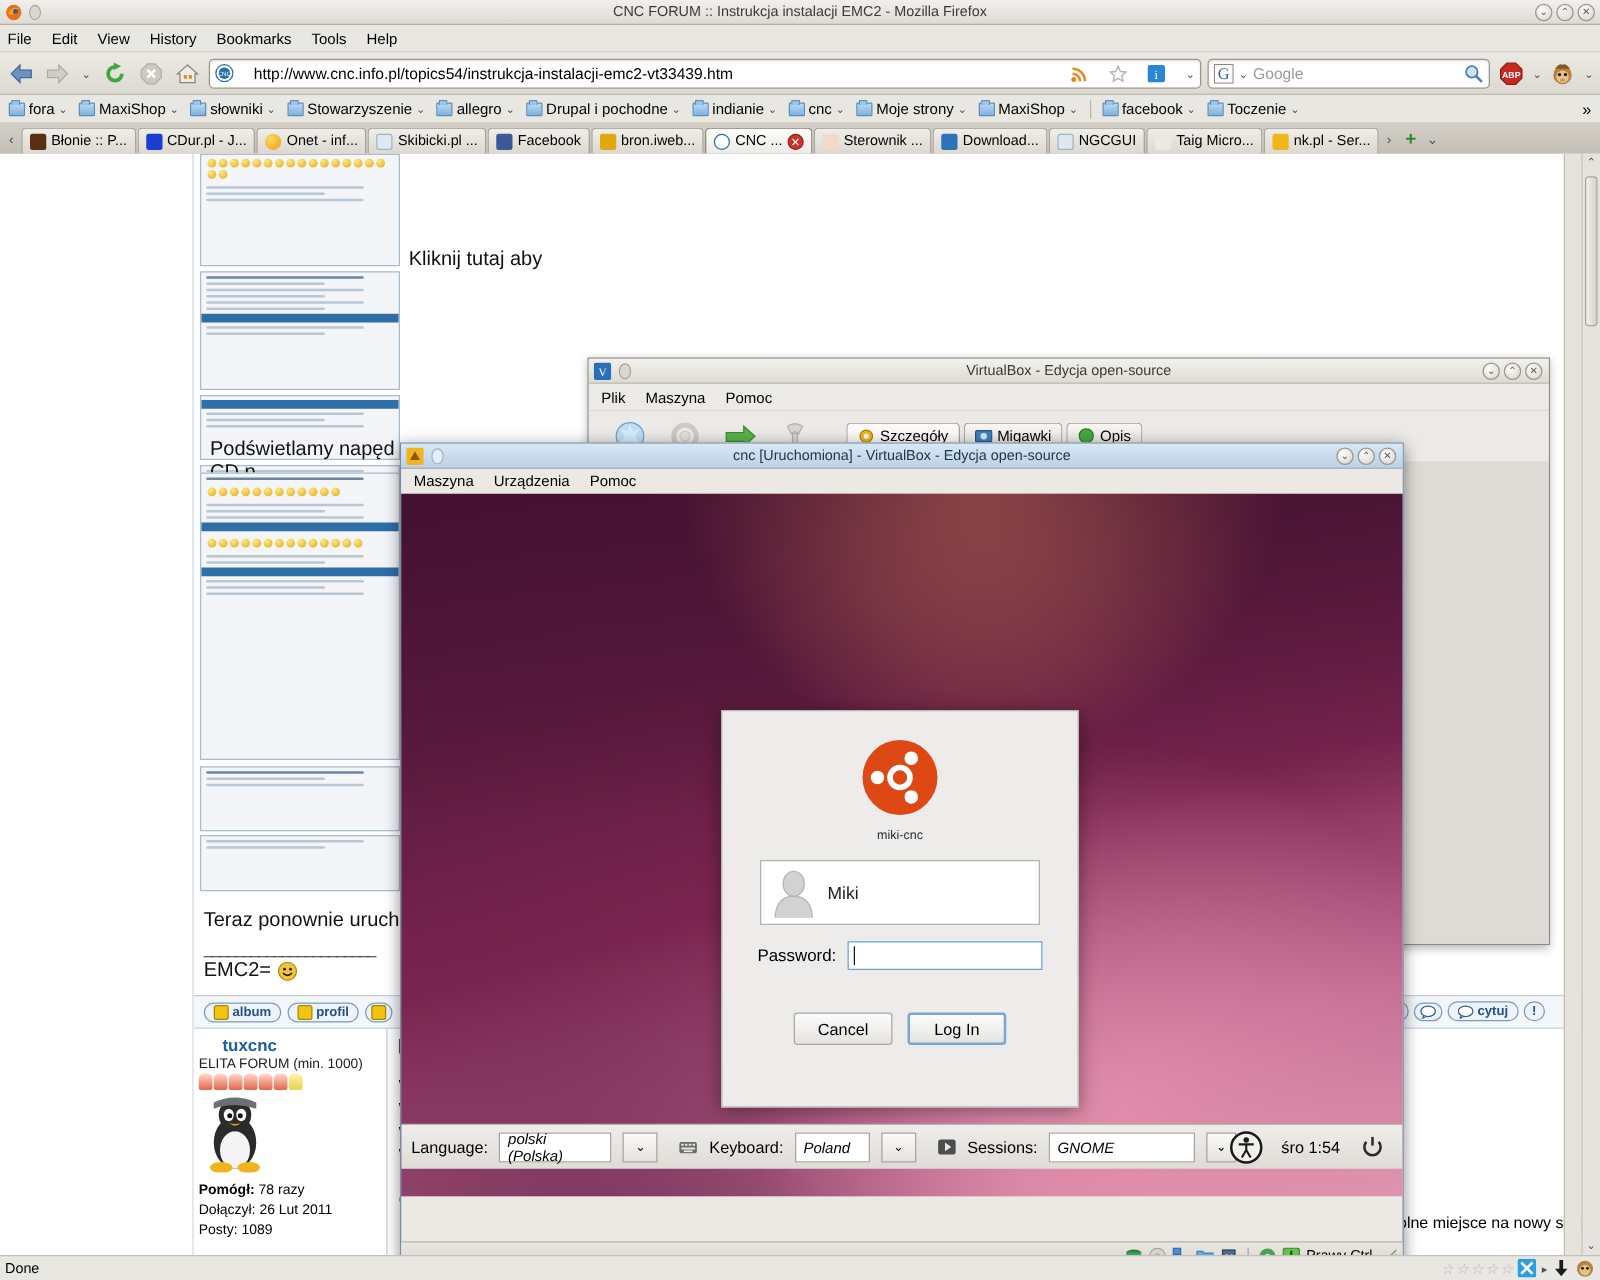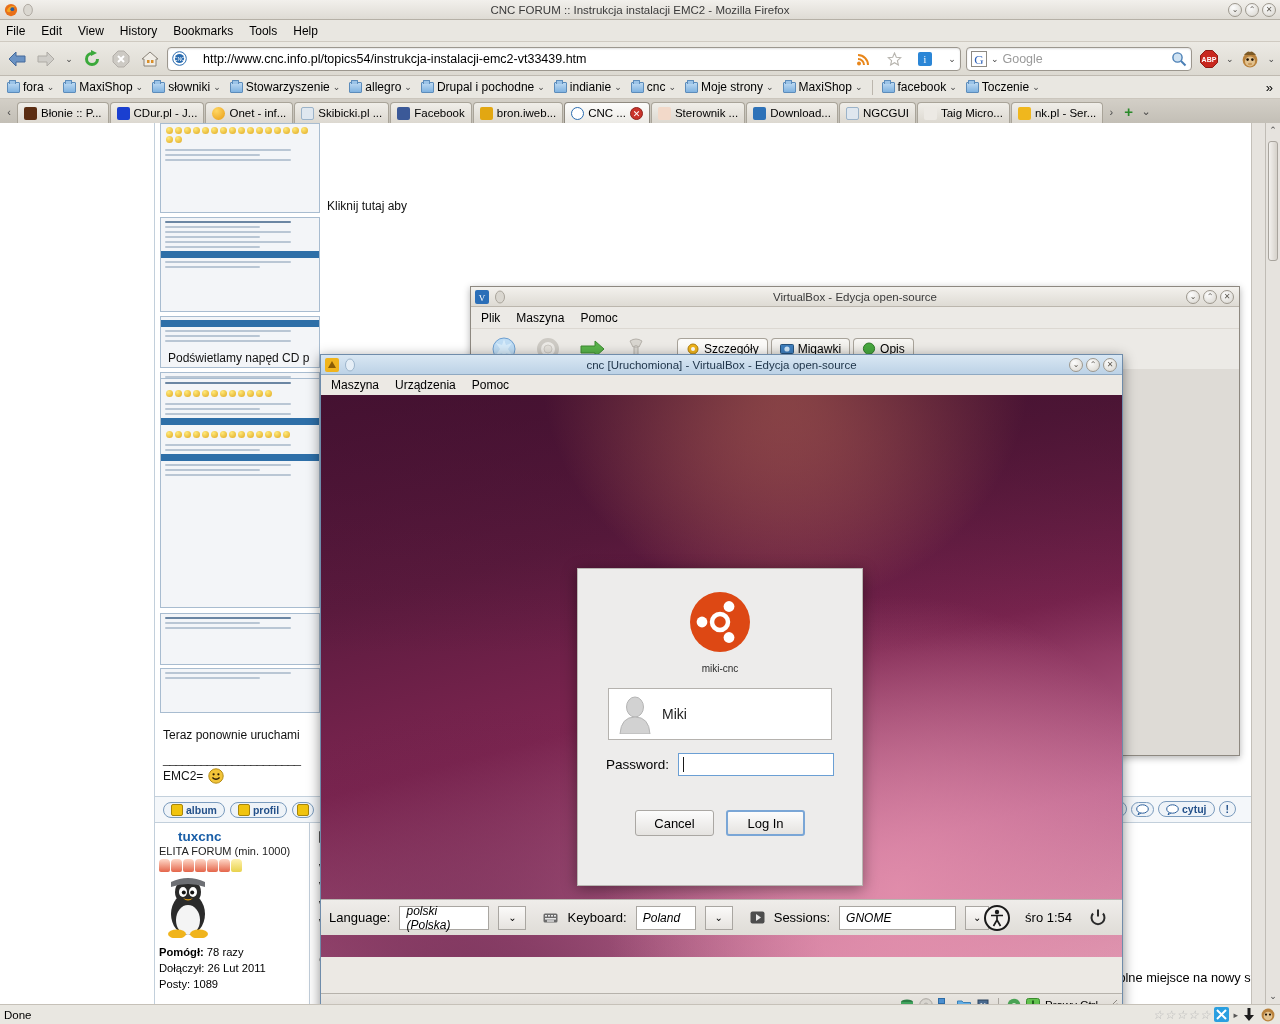--- a/index.html
+++ b/index.html
@@ -133,21 +133,21 @@
   .fakeline.dark { background:#6b86a3; }
   .blue-bar { height:7px; background:#2e6fa8; margin:3px 0; }
   .emoji-grid { display:flex; flex-wrap:wrap; gap:2px; padding:3px 5px; }
   .emoji-grid i {
     width:7px;height:7px;border-radius:50%;
     background:radial-gradient(circle at 35% 30%,#ffe97a,#e0a820);
     display:block;
   }
 
   .thread-text {
-    position:absolute; left:8px; right:4px; font-size:12px; color:#111;
+    position:absolute; left:8px; right:4px; font-size:16px; color:#111;
   }
   .thread-link { color:#1a5fa8; font-weight:bold; }
   .hr-dashes { font-size:13px; letter-spacing:-1px; color:#333; }
 
   .actionbar {
     position:absolute; left:0; right:0; bottom:0; height:26px;
     border-top:1px solid #c3d0dc; background:#f4f7fa;
     display:flex; align-items:center; gap:5px; padding-left:8px;
   }
   .btn-pill {

